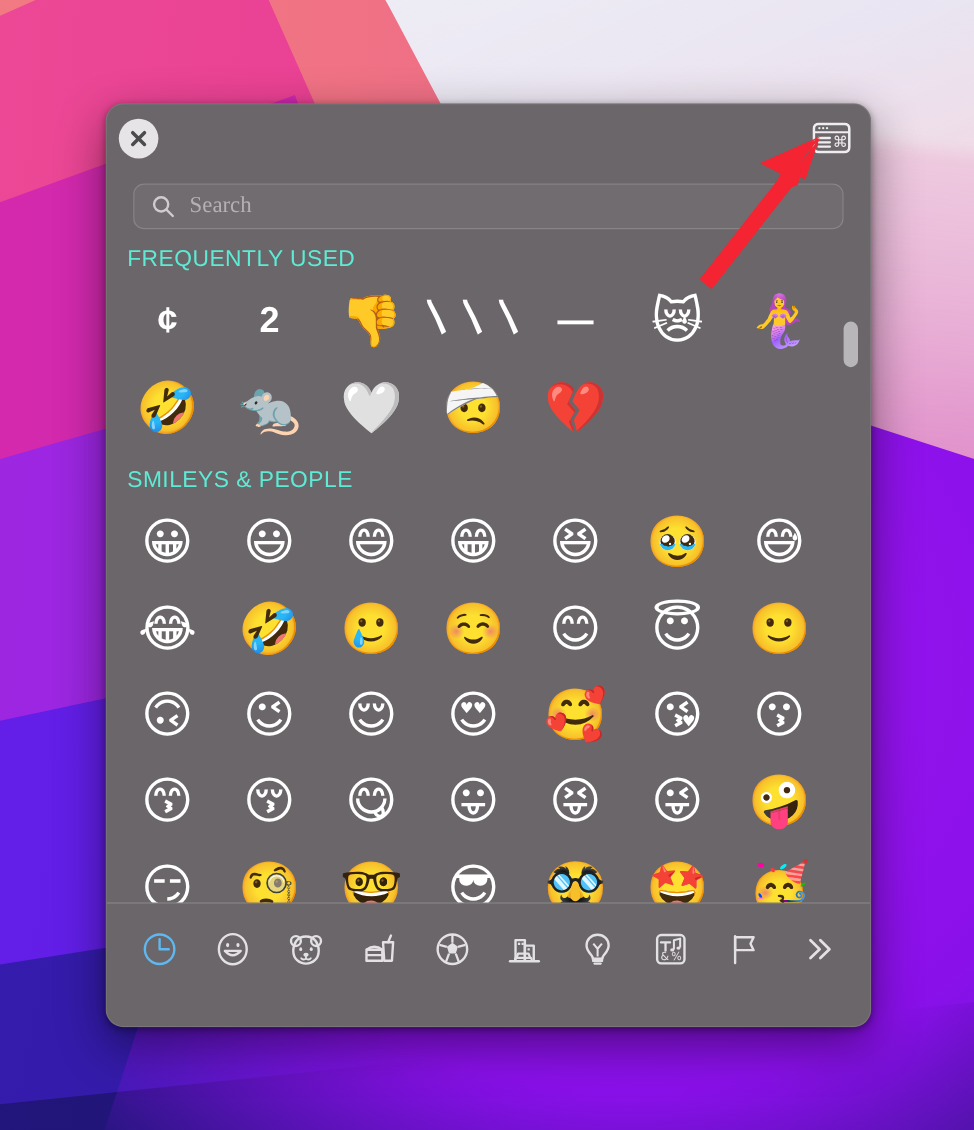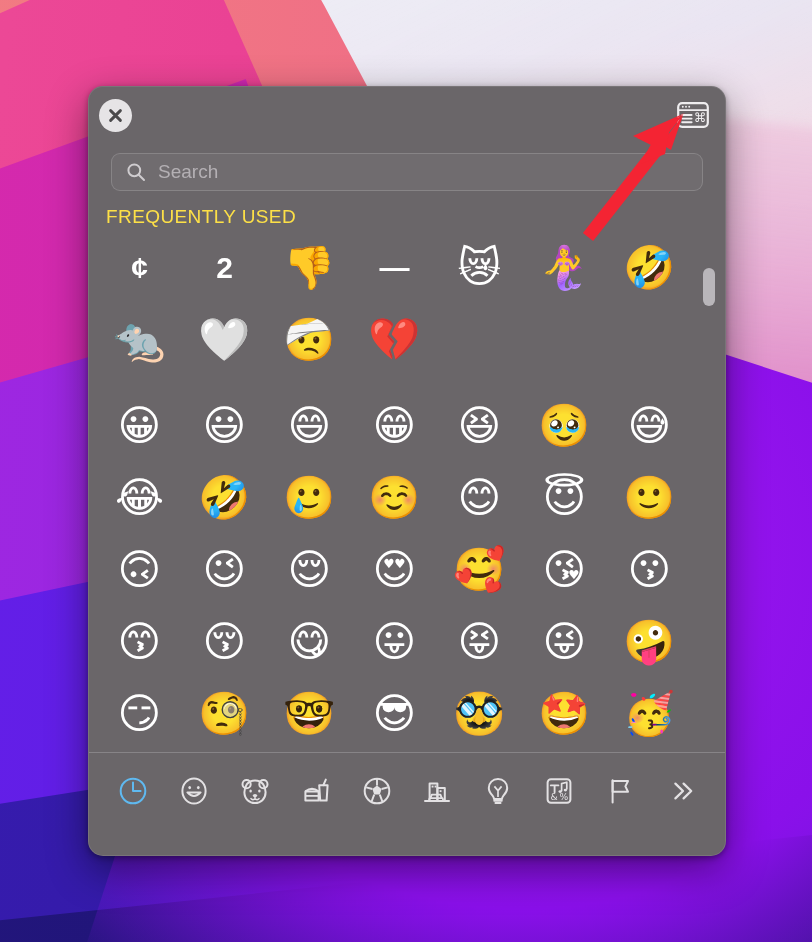--- a/index.html
+++ b/index.html
@@ -167,39 +167,39 @@
     align-items: center;
     padding-left: 14px;
   }
   #search-icon { flex: 0 0 auto; display: block; margin-right: 12px; }
   #search-input {
     flex: 1 1 auto;
     background: transparent;
     border: none;
     outline: none;
     color: #e5e5e5;
-    font-family: Liberation Sans, sans-serif;
+    font-family: Liberation Serif, serif;
     font-size: 19px;
     padding: 0;
     height: 100%;
   }
   #search-input::placeholder { color: #b4b0b4; }
 
   
   #scroll-area {
     position: relative;
     height: 546px;
     margin-top: 15px;
     overflow: hidden;
   }
   #scroll-inner {
     padding: 0 0 0 0;
   }
   .section-title {
-    color: #fde047;
+    color: #5eead4;
     font-size: 19px;
     letter-spacing: 0.4px;
     padding-left: 17px;
     margin-bottom: 4px;
     font-weight: 400;
   }
   .emoji-grid {
     display: grid;
     grid-template-columns: repeat(7, 85px);
     padding-left: 8px;
@@ -329,30 +329,32 @@
     </div>
   </div>
 
   <div id="scroll-area">
     <div id="scroll-inner">
         <div class="section-title">FREQUENTLY USED</div>
         <div class="emoji-grid">
           <div class="emoji-cell glyph">¢</div>
           <div class="emoji-cell glyph">2</div>
           <div class="emoji-cell">👎</div>
+          <div class="emoji-cell glyph">〵〵〵</div>
           <div class="emoji-cell glyph">—</div>
           <div class="emoji-cell">😿</div>
           <div class="emoji-cell">🧜‍♀️</div>
           <div class="emoji-cell">🤣</div>
           <div class="emoji-cell">🐀</div>
           <div class="emoji-cell">🤍</div>
           <div class="emoji-cell">🤕</div>
           <div class="emoji-cell">💔</div>
         </div>
         <div class="section-gap"></div>
+        <div class="section-title">SMILEYS &amp; PEOPLE</div>
         <div class="emoji-grid">
           <div class="emoji-cell">😀</div>
           <div class="emoji-cell">😃</div>
           <div class="emoji-cell">😄</div>
           <div class="emoji-cell">😁</div>
           <div class="emoji-cell">😆</div>
           <div class="emoji-cell">🥹</div>
           <div class="emoji-cell">😅</div>
           <div class="emoji-cell">😂</div>
           <div class="emoji-cell">🤣</div>

